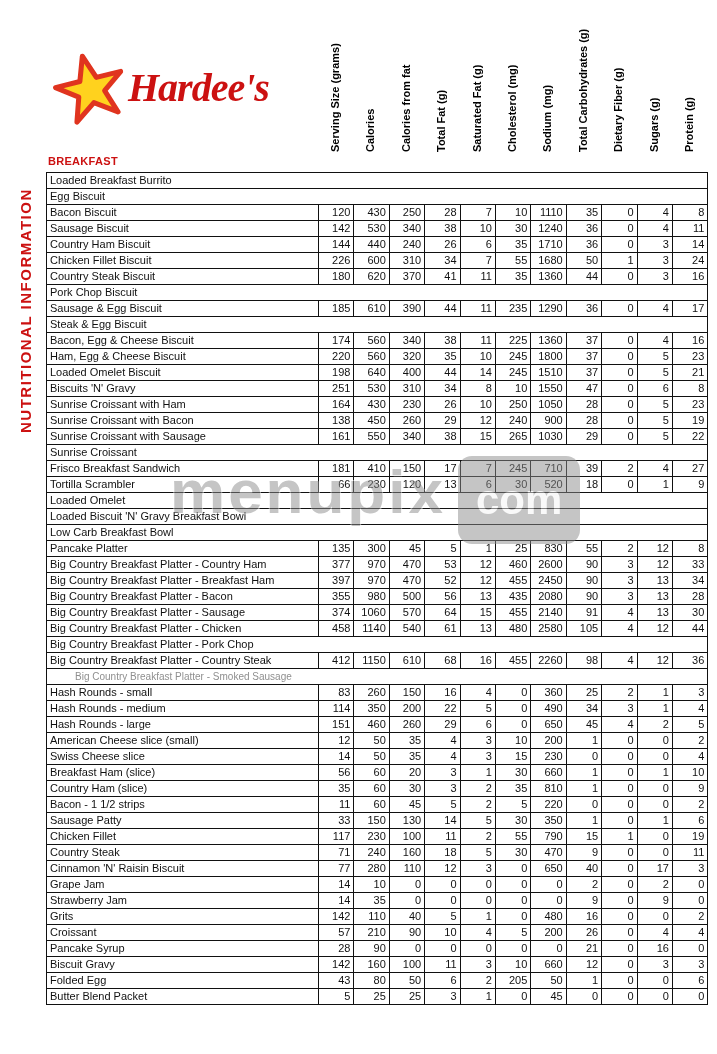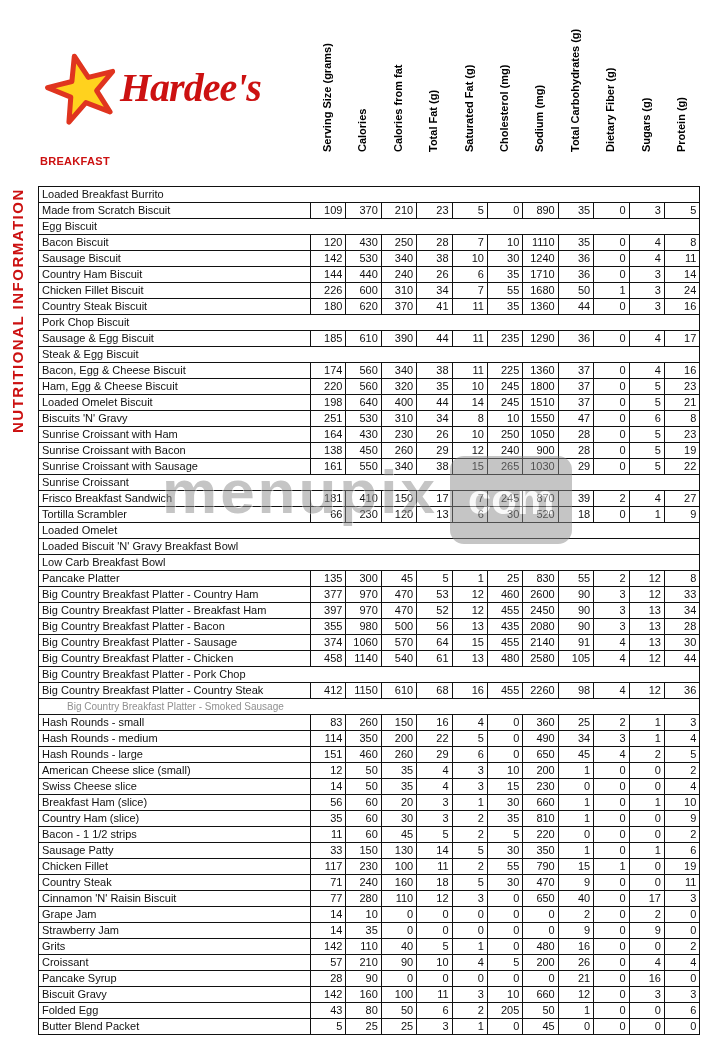--- a/index.html
+++ b/index.html
@@ -1,37 +1,37 @@
 <!DOCTYPE html>
 <html><head>
 <meta charset="utf-8">
 <style>
   html,body{margin:0;padding:0;}
   body{width:717px;height:1054px;background:#ffffff;font-family:"Liberation Sans",sans-serif;position:relative;overflow:hidden;}
-  .page{position:absolute;inset:0;}
+  .page{position:absolute;inset:0;margin-left:8px;}
 
   
   .logo{position:absolute;left:46px;top:50px;height:74px;display:flex;align-items:center;gap:2px;}
   .logo-star{width:72px;height:72px;display:inline-block;transform:rotate(-14deg);}
   .logo-star svg{width:100%;height:100%;}
   .logo-text{font-family:"Liberation Serif",serif;font-style:italic;font-weight:700;font-size:40px;color:#cc1111;letter-spacing:-1px;}
 
   
   .vertical-title{position:absolute;left:9px;top:433px;transform:rotate(-90deg);transform-origin:0 0;color:#cc1111;font-weight:700;font-size:15px;letter-spacing:1.5px;white-space:nowrap;}
 
   
   .section-label{position:absolute;left:40px;top:155px;color:#cc1111;font-weight:700;font-size:11px;letter-spacing:0.3px;}
 
   
   .col-headers{position:absolute;left:310px;top:6px;width:390px;height:148px;display:flex;}
   .col-header{flex:1 1 0;position:relative;}
   .col-header span{position:absolute;bottom:2px;left:50%;margin-left:5px;transform:rotate(-90deg);transform-origin:0 100%;white-space:nowrap;font-size:11px;font-weight:700;line-height:11px;color:#000;}
 
   
-  .ntable{position:absolute;left:38px;top:186px;width:662px;border-collapse:collapse;table-layout:fixed;}
+  .ntable{position:absolute;left:38px;top:172px;width:662px;border-collapse:collapse;table-layout:fixed;}
   .ntable td{border:1px solid #111;height:15px;padding:0 3px;font-size:11px;line-height:13px;white-space:nowrap;overflow:hidden;color:#111;}
   .ntable td.name{text-align:left;}
   .ntable td.num{text-align:right;}
   .ntable tr.muted td{color:#8f8f8f;font-size:10px;padding-left:28px;}
 
   
   .watermark{position:absolute;left:162px;top:456px;display:flex;gap:12px;opacity:0.5;pointer-events:none;}
   .wm-main{font-size:62px;font-weight:700;color:#8c8c8c;letter-spacing:3px;text-shadow:1px 1px 0 #ffffff,-1px -1px 0 #ffffff;}
   .wm-box{font-size:42px;font-weight:700;color:#f4f4f4;background:#8c8c8c;border-radius:14px;padding:20px 18px;}
 </style>
@@ -102,34 +102,20 @@
         <col style="width:35.4px">
       <col style="width:35.4px">
         <col style="width:35.4px">
         <col style="width:35.4px">
     </colgroup>
     <tbody>
         <tr>
           <td class="name" colspan="12">Loaded Breakfast Burrito</td>
         </tr>
         <tr>
-          <td class="name">Made from Scratch Biscuit</td>
-          <td class="num">109</td>
-          <td class="num">370</td>
-          <td class="num">210</td>
-          <td class="num">23</td>
-          <td class="num">5</td>
-          <td class="num">0</td>
-          <td class="num">890</td>
-          <td class="num">35</td>
-          <td class="num">0</td>
-          <td class="num">3</td>
-          <td class="num">5</td>
-        </tr>
-        <tr>
           <td class="name" colspan="12">Egg Biscuit</td>
         </tr>
         <tr>
           <td class="name">Bacon Biscuit</td>
           <td class="num">120</td>
           <td class="num">430</td>
           <td class="num">250</td>
           <td class="num">28</td>
           <td class="num">7</td>
           <td class="num">10</td>
@@ -317,21 +303,21 @@
           <td class="name" colspan="12">Sunrise Croissant</td>
         </tr>
         <tr>
           <td class="name">Frisco Breakfast Sandwich</td>
           <td class="num">181</td>
           <td class="num">410</td>
           <td class="num">150</td>
           <td class="num">17</td>
           <td class="num">7</td>
           <td class="num">245</td>
-          <td class="num">870</td>
+          <td class="num">710</td>
           <td class="num">39</td>
           <td class="num">2</td>
           <td class="num">4</td>
           <td class="num">27</td>
         </tr>
         <tr>
           <td class="name">Tortilla Scrambler</td>
           <td class="num">66</td>
           <td class="num">230</td>
           <td class="num">120</td>

